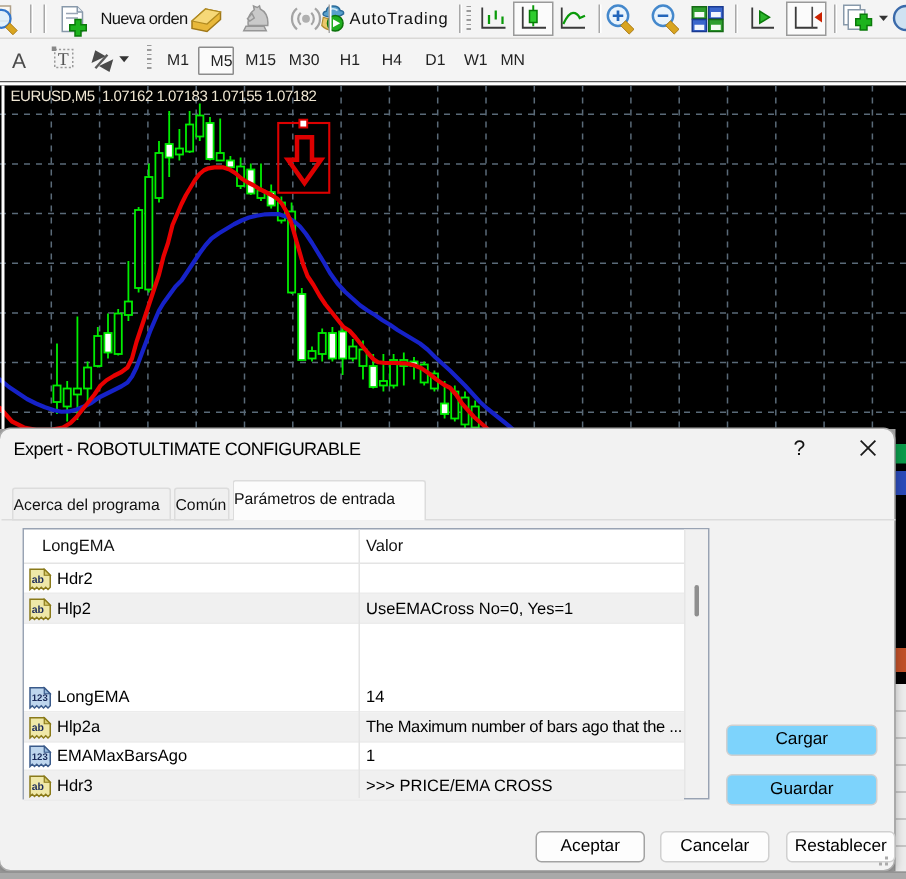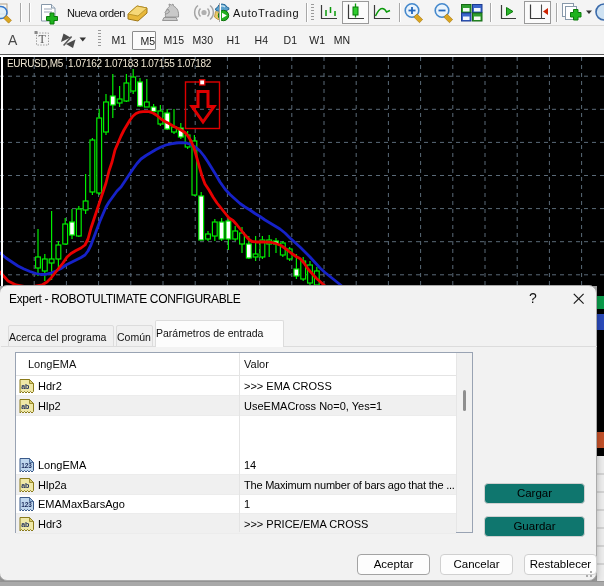--- a/index.html
+++ b/index.html
@@ -36,21 +36,21 @@
 .row{position:absolute;left:0;width:440px;height:20px}
 .rowg{background:#f0f0f0}
 .rlab{position:absolute;left:22px;top:0;font-size:11px;color:#000;line-height:20px;white-space:nowrap}
 .rval{position:absolute;left:228px;top:0;font-size:11px;color:#000;line-height:20px;white-space:nowrap;max-width:212px;overflow:hidden}
 .ricon{position:absolute;left:3px;top:2px}
 #colline{position:absolute;left:223px;top:0;width:1px;height:179px;background:#e4e4e4}
 #hline{position:absolute;left:0;top:22px;width:440px;height:1px;background:#e4e4e4}
 #sbar{position:absolute;right:0;top:0;width:16px;height:179px;background:#f1f1f1;border-left:1px solid #e6e6e6}
 #thumb{position:absolute;left:6px;top:37px;width:3px;height:21px;background:#8f8f8f;border-radius:1.5px}
 
-.btn{position:absolute;width:101px;height:21px;background:#0f766e;border:1px solid #d0d0d0;border-radius:4px;font-size:11.5px;color:#000;text-align:center;line-height:19px}
+.btn{position:absolute;width:101px;height:21px;background:#7dd3fc;border:1px solid #d0d0d0;border-radius:4px;font-size:11.5px;color:#000;text-align:center;line-height:19px}
 .bbtn{position:absolute;top:268px;width:73px;height:21px;background:#fdfdfd;border:1px solid #d0d0d0;border-radius:4px;font-size:11.5px;color:#000;text-align:center;line-height:19px}
 #grip2{position:absolute;right:3px;bottom:2px;width:10px;height:10px}
 </style></head>
 <body>
 <div id="root">
 
 <div id="tb"></div>
 <div id="tbline1"></div>
 <svg class="abs" style="left:0;top:0" width="604" height="25">
 
@@ -354,21 +354,20 @@
   <div id="tbl">
     <div class="hdr" style="left:12px">LongEMA</div>
     <div class="hdr" style="left:228px">Valor</div>
     <div class="row" style="top:23.0px">
           <svg class="ricon" width="16" height="16">
             <path d="M1 1.5 h9.5 l4 4 v8 l-1.5 1.5 l-1.5-1.5 l-1.5 1.5 l-1.5-1.5 l-1.5 1.5 l-1.5-1.5 l-1.5 1.5 l-1.5-1.5 l-1.5 1.5 z" fill="#efe8a8" stroke="#8a7a1a" stroke-width="1"></path>
             <path d="M10.5 1.5 v4 h4 z" fill="#d8cc70" stroke="#8a7a1a" stroke-width=".8"></path>
             <text x="2.2" y="10.5" font-size="7" font-weight="bold" fill="#1a2a5a" font-family="Liberation Sans">ab</text>
           </svg>
           <div class="rlab">Hdr2</div>
-          <div class="rval">&gt;&gt;&gt; EMA CROSS</div>
           <div style="position:absolute;left:0;bottom:0;width:440px;height:1px;background:#ececec"></div>
         </div>
     <div class="row rowg" style="top:42.7px">
           <svg class="ricon" width="16" height="16">
             <path d="M1 1.5 h9.5 l4 4 v8 l-1.5 1.5 l-1.5-1.5 l-1.5 1.5 l-1.5-1.5 l-1.5 1.5 l-1.5-1.5 l-1.5 1.5 l-1.5-1.5 l-1.5 1.5 z" fill="#efe8a8" stroke="#8a7a1a" stroke-width="1"></path>
             <path d="M10.5 1.5 v4 h4 z" fill="#d8cc70" stroke="#8a7a1a" stroke-width=".8"></path>
             <text x="2.2" y="10.5" font-size="7" font-weight="bold" fill="#1a2a5a" font-family="Liberation Sans">ab</text>
           </svg>
           <div class="rlab">Hlp2</div>
           <div class="rval">UseEMACross No=0, Yes=1</div>

